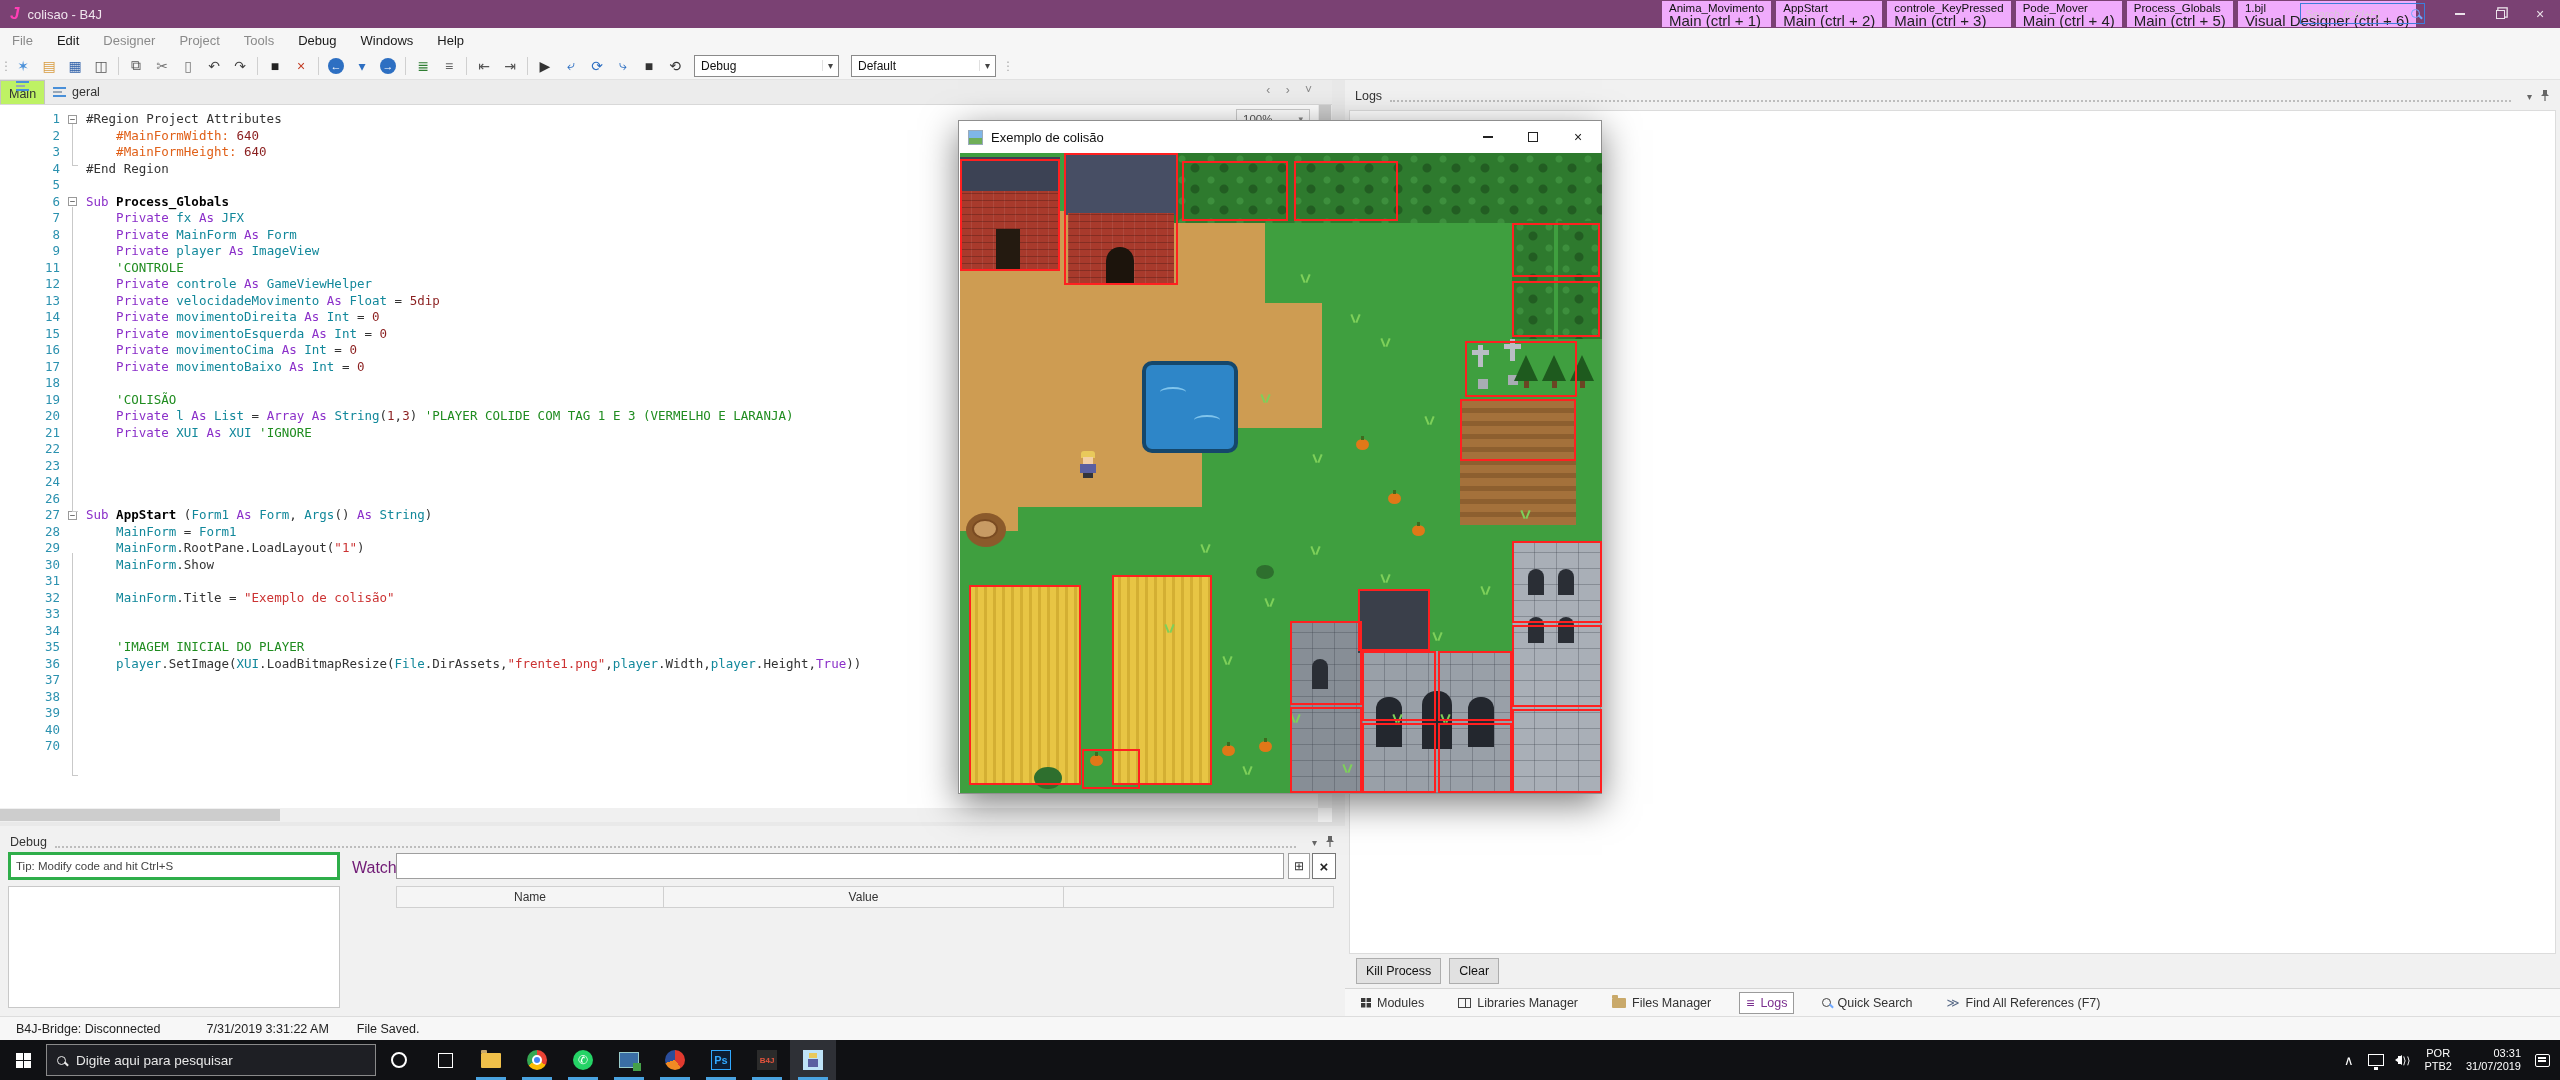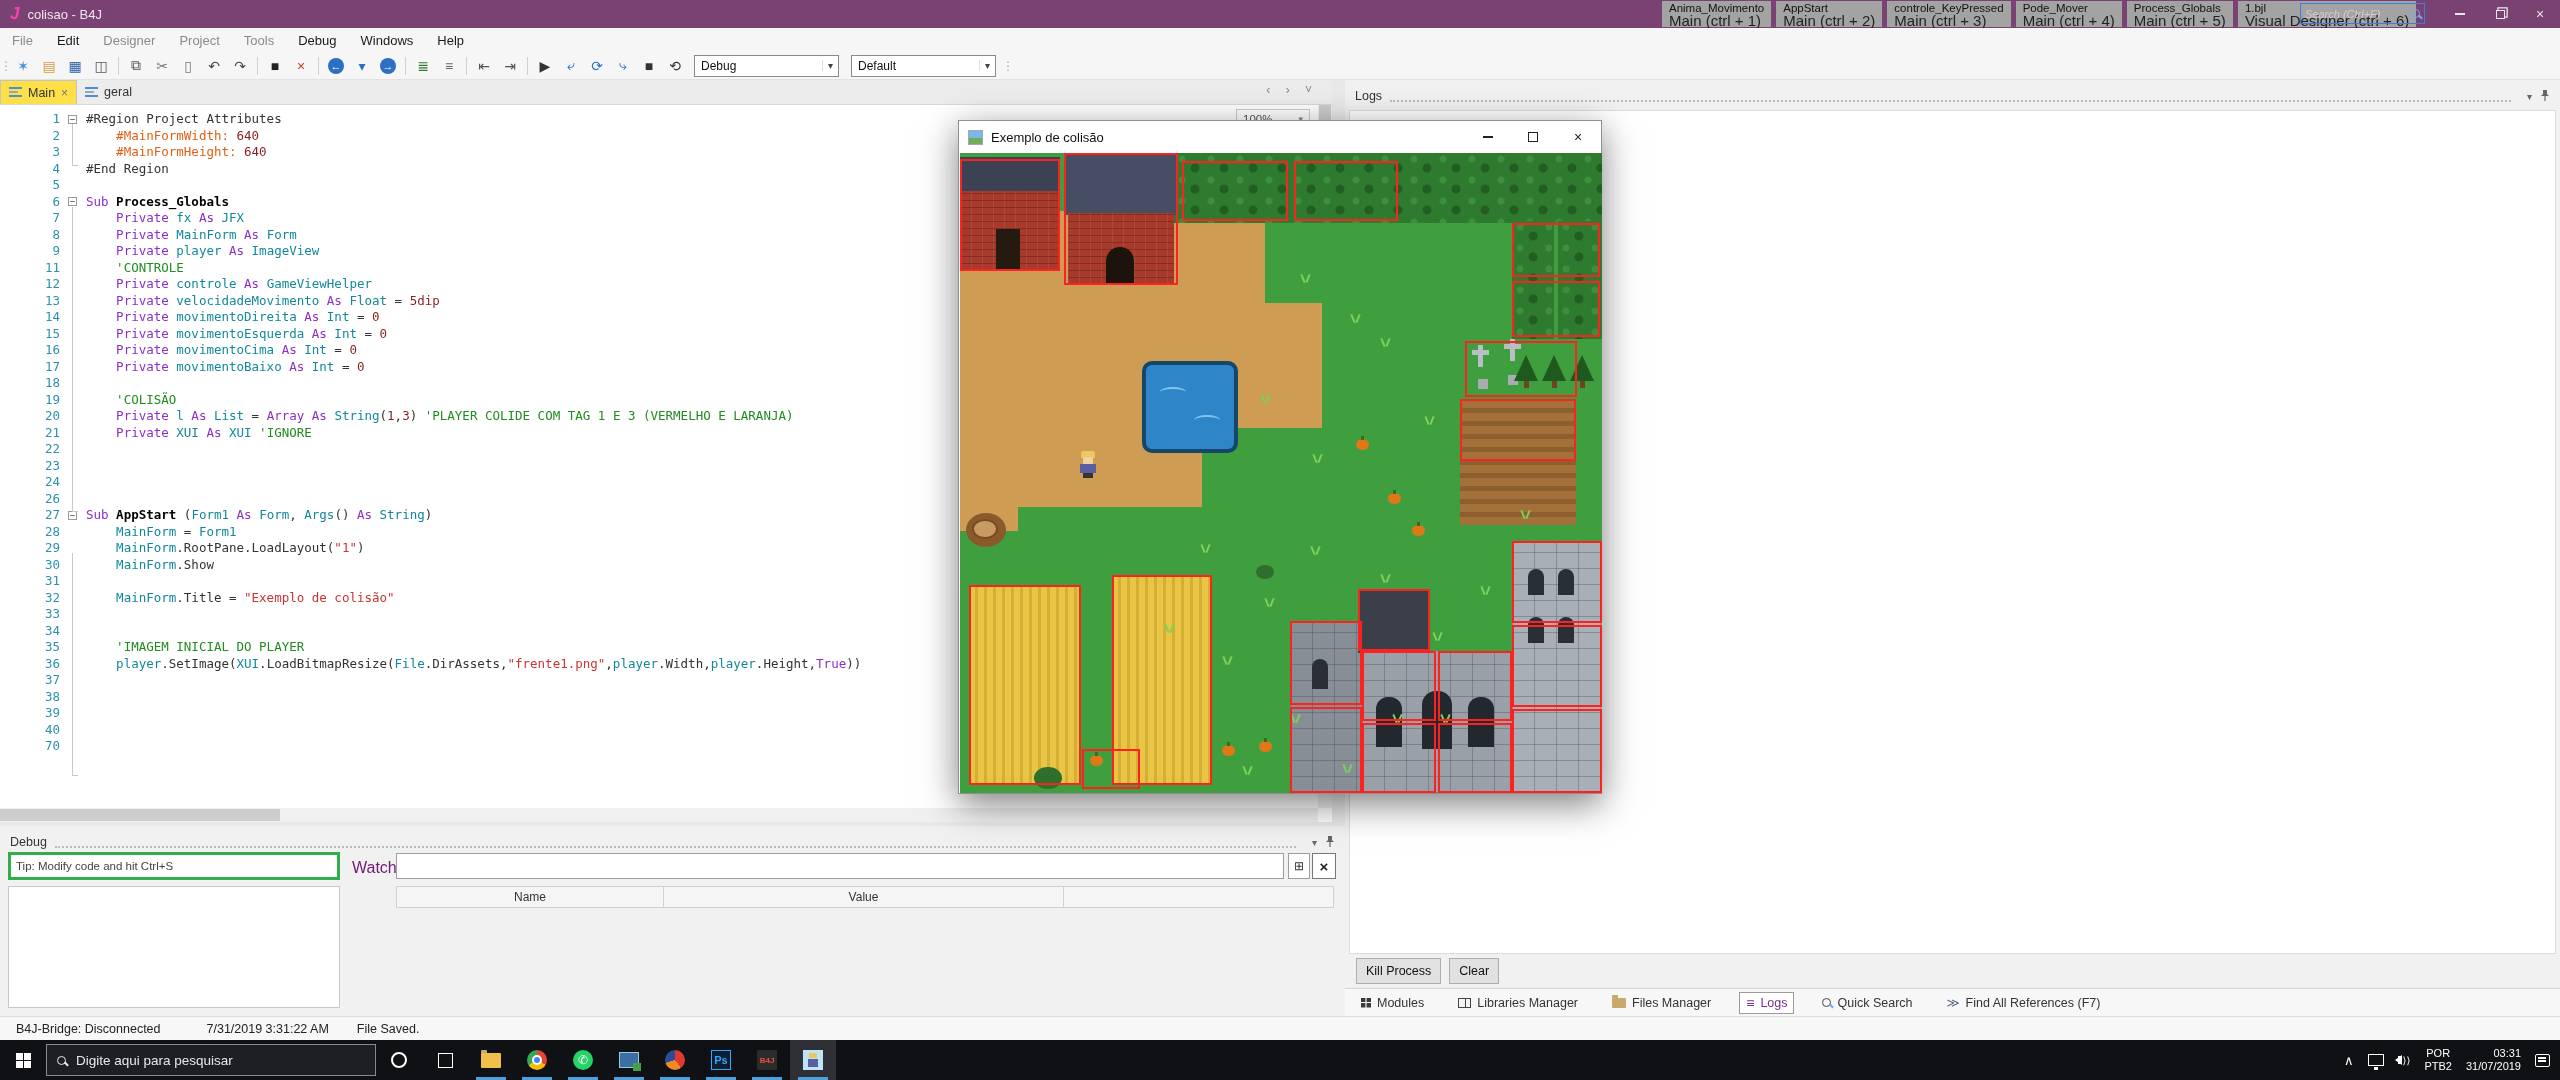--- a/index.html
+++ b/index.html
@@ -6,21 +6,21 @@
   html,body { width:2560px; height:1080px; overflow:hidden; background:#f1f1f1;
               font-family:"Liberation Sans", sans-serif; }
   #screen { position:absolute; inset:0; width:2560px; height:1080px; background:#f1f1f1; }
 
   
   #titlebar { position:absolute; left:0; top:0; width:2560px; height:28px; background:#7a4173;
               display:flex; align-items:center; color:#fff; }
   #app-logo { font-weight:bold; font-style:italic; color:#ff3eb5; font-size:17px; margin:0 8px 0 10px; }
   #win-title { font-size:13px; color:#f0e6ee; }
   #quicknav { position:absolute; left:1662px; top:1px; height:26px; display:flex; gap:5px; }
-  .qn-box { background:#a3a3a3; color:#111; padding:1px 7px 1px 7px; height:26px; }
+  .qn-box { background:#f0abfc; color:#111; padding:1px 7px 1px 7px; height:26px; }
   .qn-title { font-size:11.5px; line-height:13px; white-space:nowrap; }
   .qn-sub { font-size:15px; line-height:11px; color:#222; white-space:nowrap; }
   #ide-search { position:absolute; left:2300px; top:3px; width:125px; height:21px;
                 border:1px solid #3d7edb; display:flex; align-items:center; padding:0 4px; }
   #ide-search .ph { font-size:11px; font-style:italic; color:#d9c7d6; flex:1; }
   .mag { display:inline-block; width:9px; height:9px; border:1.6px solid #6fa8ff; border-radius:50%; position:relative; }
   .mag:after { content:""; position:absolute; width:5px; height:1.6px; background:#6fa8ff;
                right:-4px; bottom:-1px; transform:rotate(45deg); }
   .winctl { position:absolute; top:0; height:28px; width:40px; display:flex; align-items:center; justify-content:center; color:rgba(255,255,255,.85); font-size:14px; }
   .ic-minbar { width:10px; height:2px; background:rgba(255,255,255,.85); }
@@ -43,21 +43,21 @@
   .tbgrip { color:#aaa; font-size:12px; width:10px; text-align:center; letter-spacing:-2px;}
   .tbcombo { width:145px; height:22px; border:1px solid #8a8a8a; background:#fff; margin:0 6px;
              display:flex; align-items:center; font-size:12px; color:#111; padding-left:6px; }
   .tbcombo .arr { margin-left:auto; color:#444; font-size:10px; padding:0 5px; border-left:1px solid #e0e0e0; }
 
   
   #tabrow { position:absolute; left:0; top:80px; width:1332px; height:25px; background:#ececec;
             border-bottom:1px solid #d8d8d8; display:flex; align-items:flex-end; }
   .etab { height:24px; display:flex; align-items:center; font-size:12.5px; color:#333;
           padding:0 8px; gap:6px; }
-  .etab.active { background:#fde047; border:1px solid #c3c3c3; border-bottom:none; }
+  .etab.active { background:#bef264; border:1px solid #c3c3c3; border-bottom:none;flex-direction:column; }
   .etab .x { color:#777; font-size:12px; }
   .ic-file { width:13px; height:11px; position:relative; }
   .ic-file i { position:absolute; left:0; height:2px; background:#4a90d9; }
   .ic-file i:nth-child(1){ top:0; width:13px; }
   .ic-file i:nth-child(2){ top:4px; width:9px; background:#9aa7b5; }
   .ic-file i:nth-child(3){ top:8px; width:13px; }
   #tab-nav { position:absolute; right:14px; top:3px; color:#888; font-size:12px; letter-spacing:6px; }
 
   
   #editor { position:absolute; left:0; top:105px; width:1332px; height:717px; background:#fff; overflow:hidden; }

